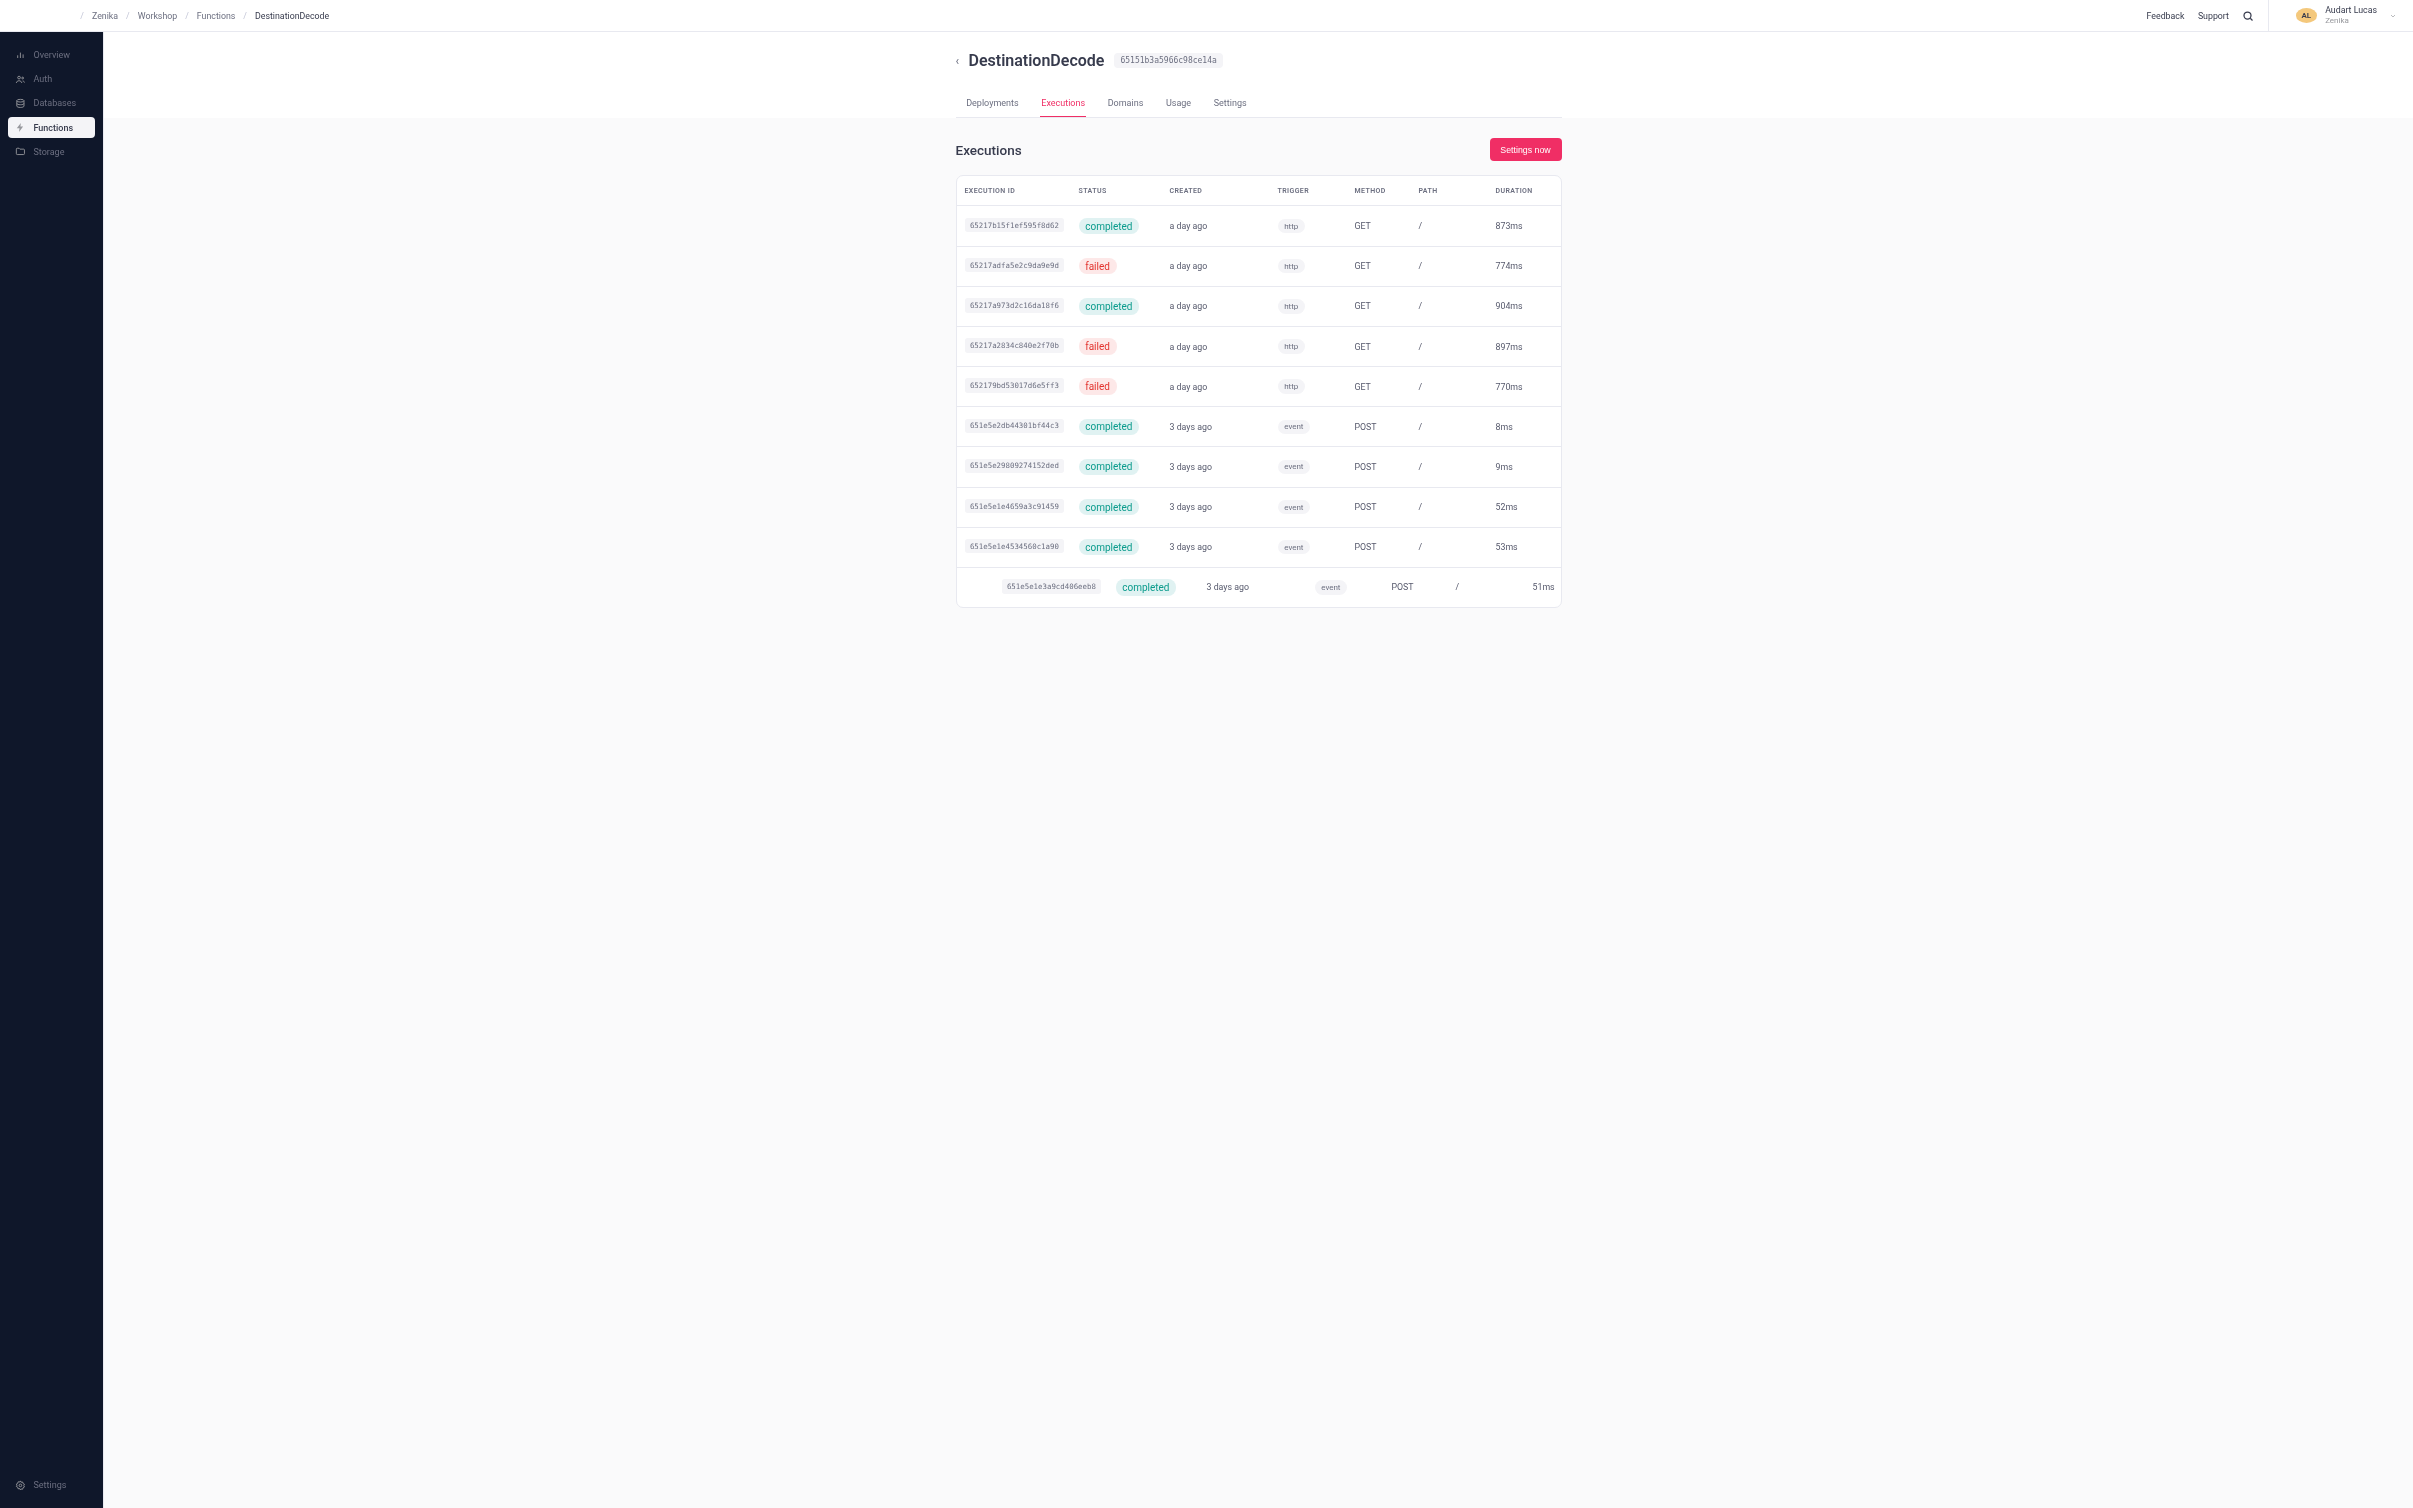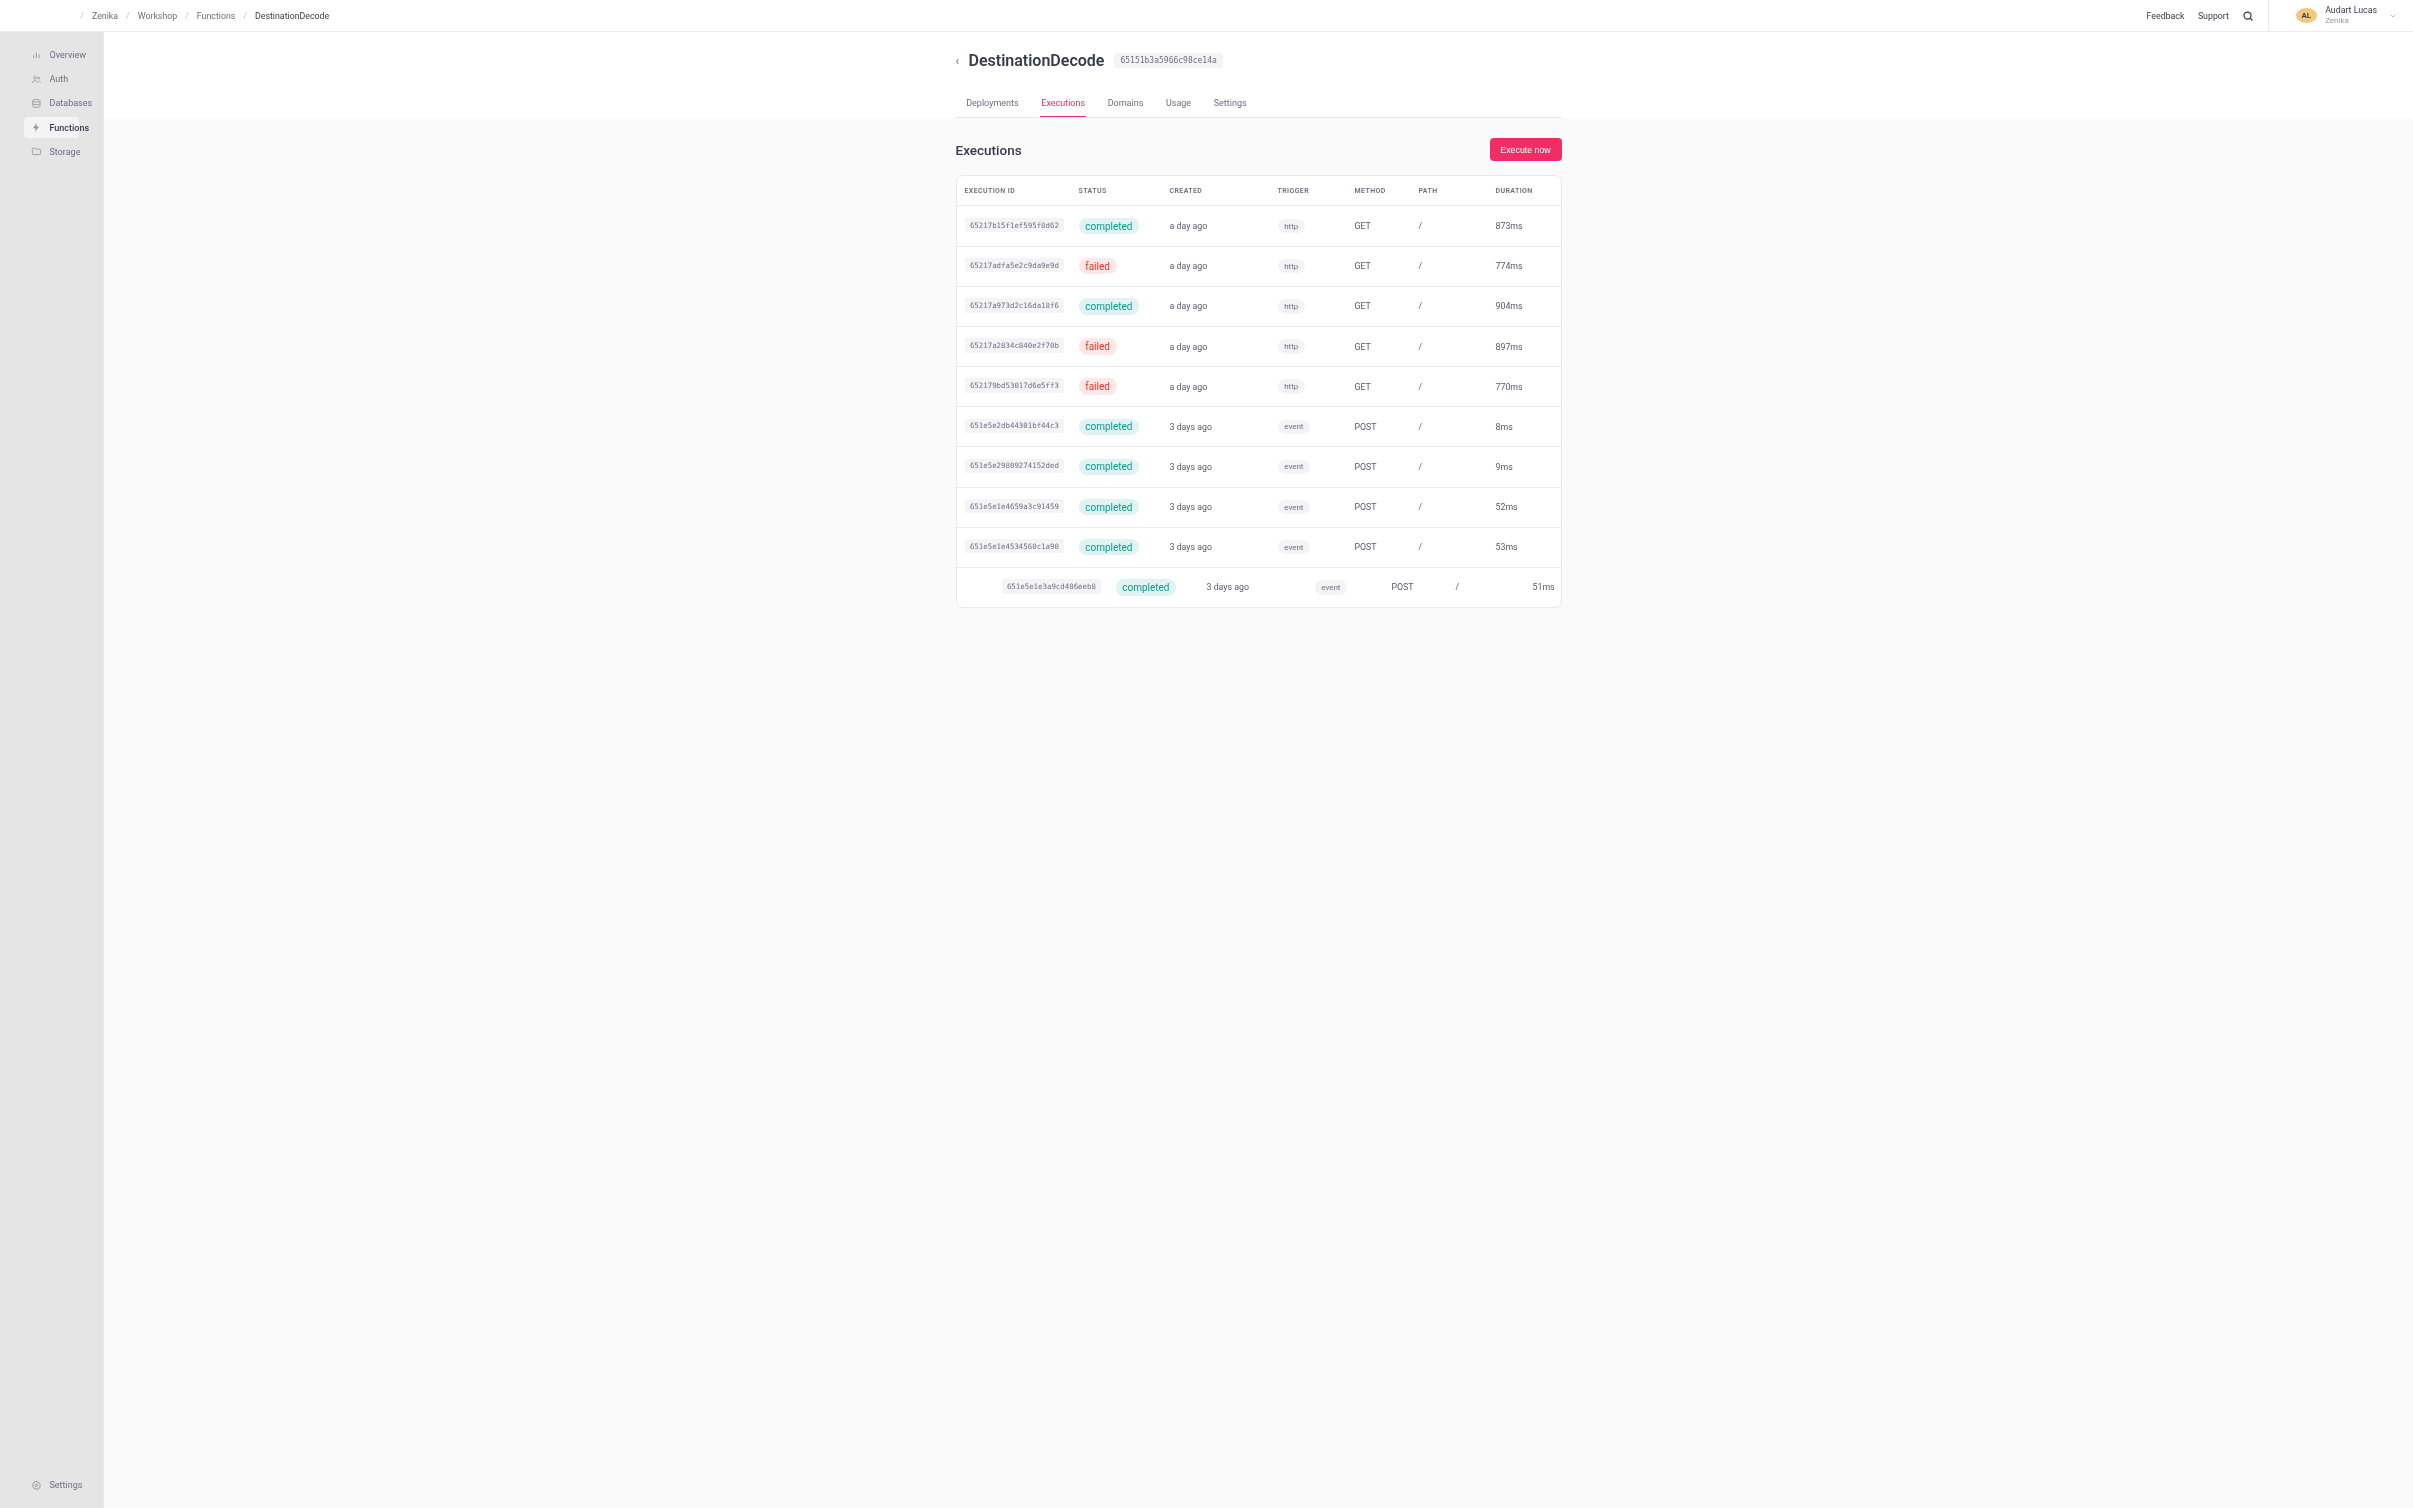--- a/index.html
+++ b/index.html
@@ -18,21 +18,21 @@
     .search-icon { width: 12px; height: 12px; cursor: pointer; color: #373b4d; }
     .divider-v { width: 0.7px; height: 32px; background: #e8e9f0; }
     .user-section { display: flex; align-items: center; gap: 8px; cursor: pointer; padding-left: 13.5px; }
     .avatar { width: 21.5px; height: 15px; border-radius: 50%; background: #f4c87c; display: flex; align-items: center; justify-content: center; font-size: 8px; font-weight: 600; color: #373b4d; }
     .user-info { display: flex; flex-direction: column; line-height: 1.3; }
     .user-name { font-size: 8.8px; color: #373b4d; }
     .user-org { font-size: 8px; color: #97989d; }
     .chevron-down { color: #97989d; margin-left: 4px; }
     
     .layout { display: flex; height: calc(100vh - 32px); }
-    .sidebar { width: 104px; border-right: 0.7px solid #e8e9f0; background: #e5e5e5; display: flex; flex-direction: column; padding: 12px 24px; }
+    .sidebar { width: 104px; border-right: 0.7px solid #e8e9f0; background: #0f172a; display: flex; flex-direction: column; padding: 12px 8px; }
     .sidebar-items { flex: 1; display: flex; flex-direction: column; gap: 2.7px; }
     .sidebar-item { display: flex; align-items: center; gap: 8px; padding: 5.4px 6.7px; border-radius: 4px; cursor: pointer; font-size: 9px; color: #6c6f80; }
     .sidebar-item.active { background: #f4f4f7; color: #373b4d; font-weight: 500; }
     .sidebar-item-icon { width: 10.8px; height: 10.8px; color: #97989d; flex-shrink: 0; }
     .sidebar-bottom { }
     
     .main { flex: 1; background: #fafafb; overflow-y: auto; }
     .page-header { background: #fff; padding: 19px 0 0 0; }
     .page-header-inner { max-width: 606px; margin: 0 auto; }
     .page-title-row { display: flex; align-items: center; gap: 9.4px; margin-bottom: 20px; }
@@ -169,21 +169,21 @@
             <div class="tab">Domains</div>
             <div class="tab">Usage</div>
             <div class="tab">Settings</div>
           </div>
       </div>
     </div>
 
     <div class="content">
       <div class="section-header">
         <h2 class="section-title">Executions</h2>
-        <button class="btn-primary">Execute now</button>
+        <button class="btn-primary">Settings now</button>
       </div>
 
       <div class="table">
         <div class="table-header" id="table-header">
             <div class="th">EXECUTION ID</div>
             <div class="th">STATUS</div>
             <div class="th">CREATED</div>
             <div class="th">TRIGGER</div>
             <div class="th">METHOD</div>
             <div class="th">PATH</div>

